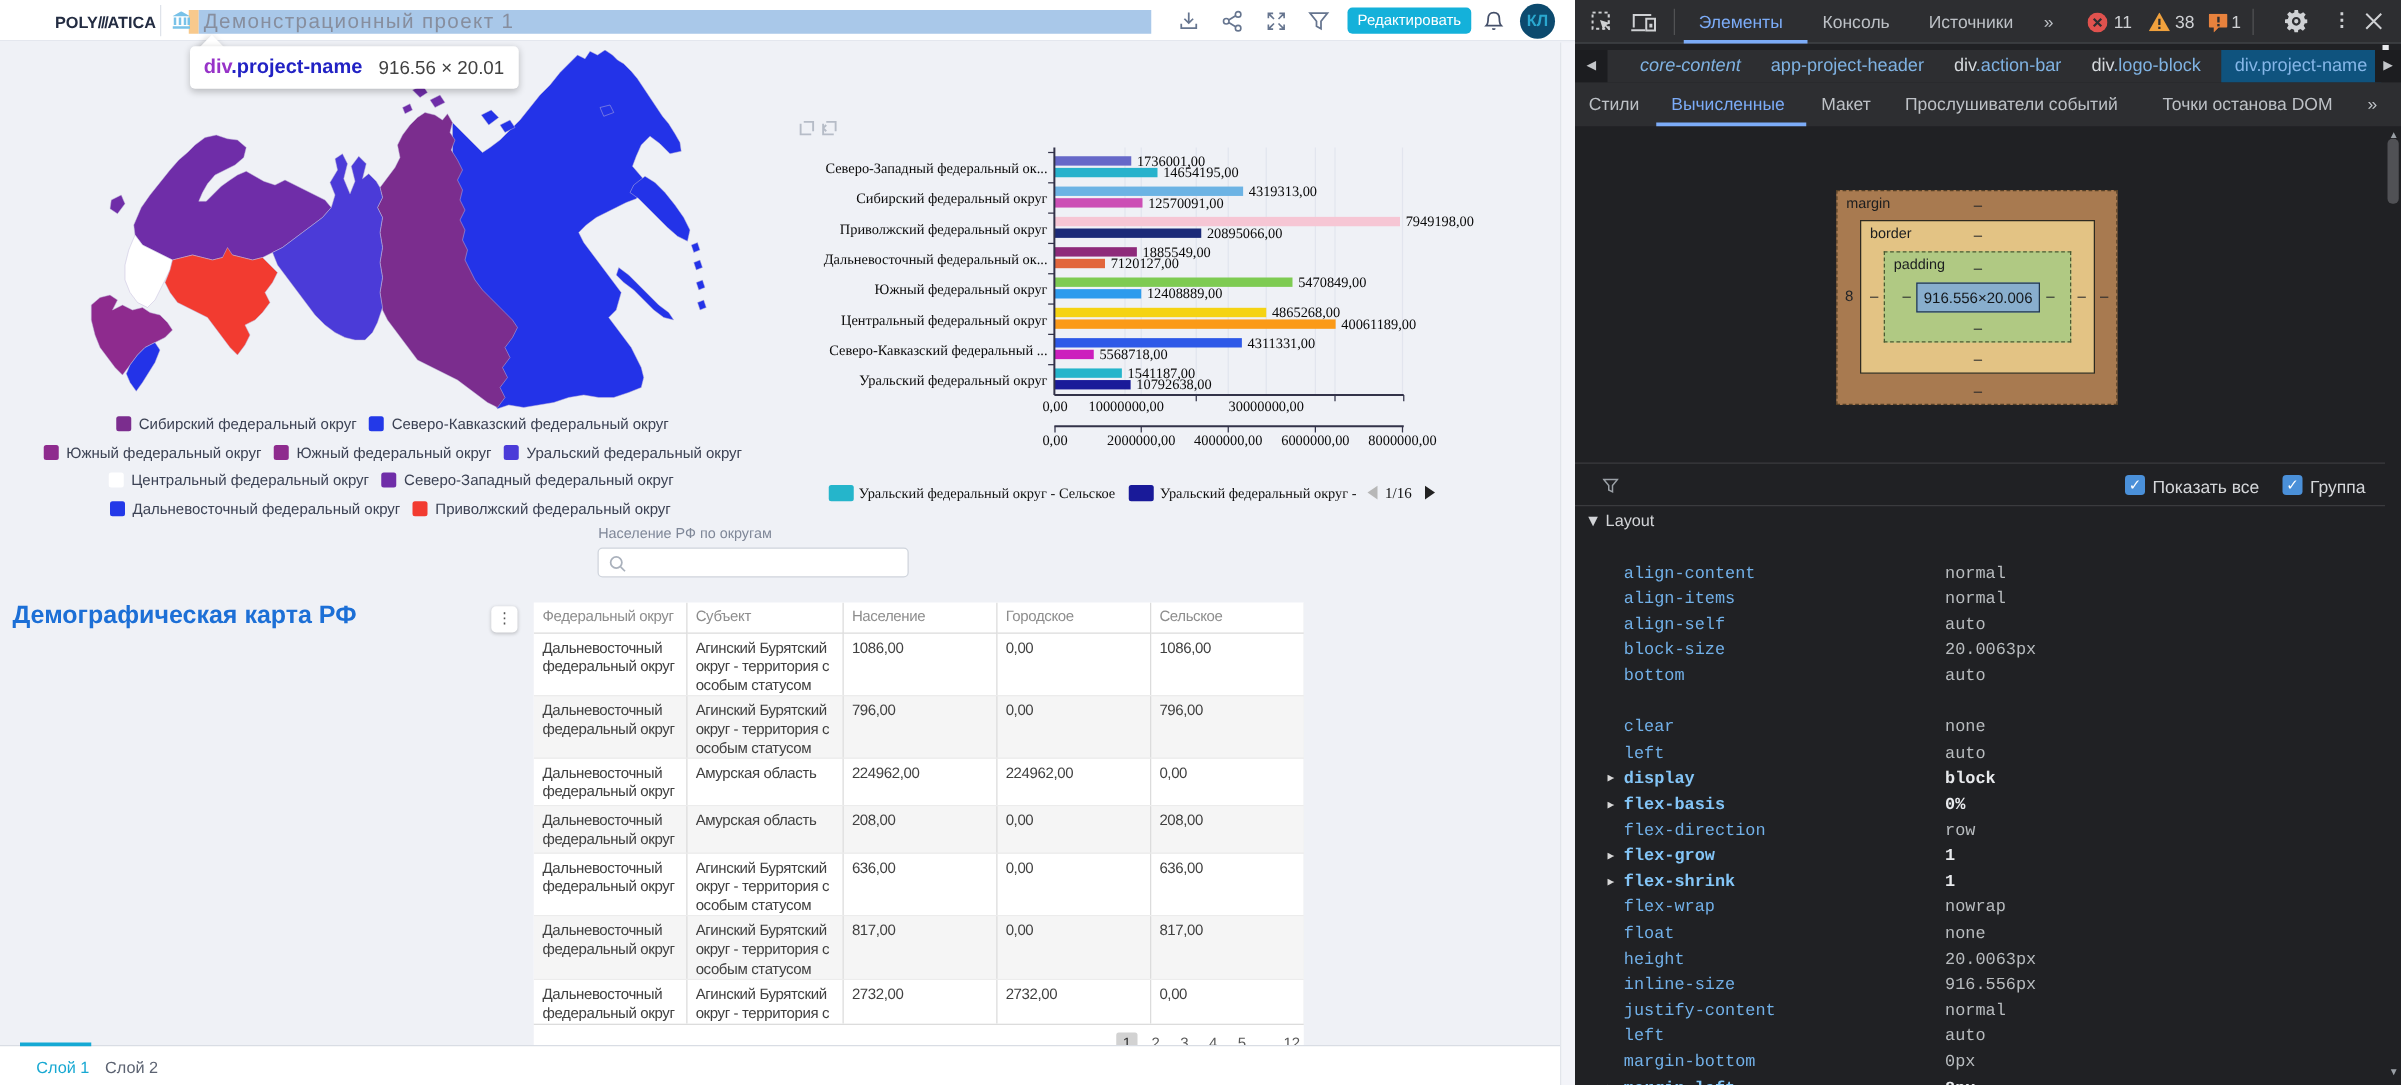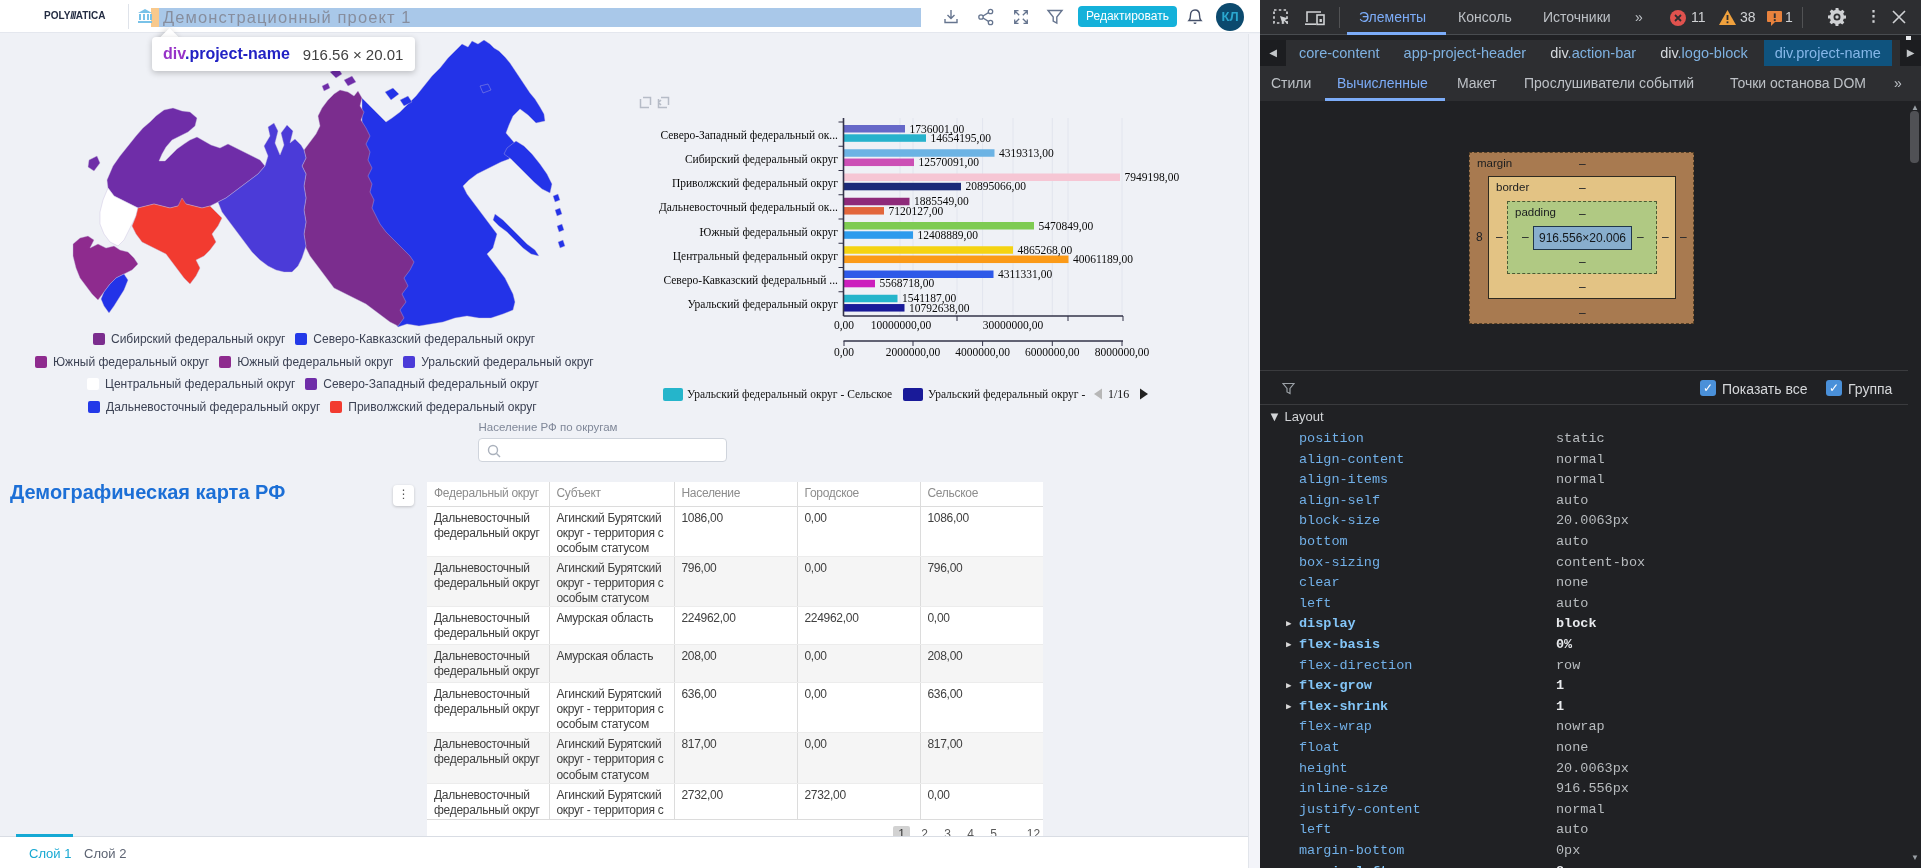--- a/index.html
+++ b/index.html
@@ -3,21 +3,21 @@
 <meta charset="utf-8">
 <style>
 * { margin:0; padding:0; box-sizing:border-box; }
 html,body { width:1921px; height:868px; overflow:hidden; font-family:"Liberation Sans", sans-serif; }
 #root { position:relative; width:1921px; height:868px; background:#eff1f6; }
 #page { position:absolute; left:0; top:0; width:1248px; height:868px; background:#eff1f6; overflow:hidden; }
 .abs { position:absolute; }
 
 
 #header { position:absolute; left:0; top:0; width:1248px; height:33px; background:#fff; border-bottom:1px solid #e4e7ee; }
-#logo { position:absolute; left:44px; top:10px; font-size:10px; font-weight:900; color:#232c42; letter-spacing:0; }
+#logo { position:absolute; left:44px; top:10px; font-size:13px; font-weight:900; color:#232c42; letter-spacing:0; }
 #logo .sl { letter-spacing:-1px; }
 #hsep { position:absolute; left:128px; top:4px; width:1px; height:25px; background:#dfe3ea; }
 #bankicon { position:absolute; left:138px; top:9px; }
 #padhl { position:absolute; left:151px; top:8px; width:8px; height:19px; background:#f8c98c; }
 #conthl { position:absolute; left:159px; top:8px; width:762px; height:19px; background:#a9c8e9; }
 #pname { position:absolute; left:163px; top:8px; font-size:16.5px; color:#878e9e; letter-spacing:1.1px; }
 .hicon { position:absolute; top:8px; width:18px; height:18px; }
 #btn-edit { position:absolute; left:1078px; top:6px; width:99px; height:21px; background:#14b1da; border-radius:4px; color:#fff; font-size:12px; text-align:center; line-height:21px; }
 #avatar { position:absolute; left:1216px; top:3px; width:28px; height:28px; border-radius:50%; background:#0c4a6e; color:#2aa7cf; font-size:13px; font-weight:bold; text-align:center; line-height:28px; }
 
@@ -404,47 +404,39 @@
             <path d="M1 1.5 H12 L8 6.5 V11.5 L5 10 V6.5 Z" fill="none" stroke="#9aa0a6" stroke-width="1.2"></path>
           </svg>
       <span class="chk" style="left:440px;">✓</span>
           <span class="chklab" style="left:462px;">Показать все</span>
       <span class="chk" style="left:566px;">✓</span>
           <span class="chklab" style="left:588px;text-align:center;">Группа</span>
     </div>
 
     <div id="dt-layout">
       <div id="lay-head">▼ Layout</div>
-    <div class="prow" style="top: 26px;">
-            <span class="pn">position</span>
-            <span class="pv">static</span>
-          </div>
           <div class="prow" style="top: 46.6px;">
             <span class="pn">align-content</span>
             <span class="pv">normal</span>
           </div>
           <div class="prow" style="top: 67.2px;">
             <span class="pn">align-items</span>
             <span class="pv">normal</span>
           </div>
           <div class="prow" style="top: 87.8px;">
             <span class="pn">align-self</span>
             <span class="pv">auto</span>
           </div>
           <div class="prow" style="top: 108.4px;">
             <span class="pn">block-size</span>
             <span class="pv">20.0063px</span>
           </div>
           <div class="prow" style="top: 129px;">
             <span class="pn">bottom</span>
             <span class="pv">auto</span>
-          </div>
-          <div class="prow" style="top: 149.6px;">
-            <span class="pn">box-sizing</span>
-            <span class="pv">content-box</span>
           </div>
           <div class="prow" style="top: 170.2px;">
             <span class="pn">clear</span>
             <span class="pv">none</span>
           </div>
           <div class="prow" style="top: 190.8px;">
             <span class="pn">left</span>
             <span class="pv">auto</span>
           </div>
           <div class="prow b" style="top: 211.4px;">
@@ -559,21 +551,21 @@
     <svg width="14" height="14" style="position:absolute;left:632px;top:10px;" viewBox="0 0 14 14">
           <path d="M1 1 L13 13 M13 1 L1 13" stroke="#cfd1d4" stroke-width="1.6"></path>
         </svg>
   </div>
   <div id="dt-sliver">
         <div style="position:absolute;left:646px;top:1px;width:5px;height:4px;background:#e8eaed;"></div>
       </div>
 
   <div id="dt-crumbs">
     <div style="width:26px;height:26px;background:#1c1d20;color:#c3c6c9;text-align:center;line-height:26px;font-size:10px;flex:none;">◀</div>
-    <div class="crumb" style="margin-left:5px;">core-content</div>
+    <div class="crumb" style="margin-left:18px;font-style:italic;">core-content</div>
     <div class="crumb">app-project-header</div>
     <div class="crumb"><span class="tg">div</span>.action-bar</div>
     <div class="crumb"><span class="tg">div</span>.logo-block</div>
     <div class="crumb" id="crumb-sel">div.project-name</div>
     <div style="position:absolute;right:0;top:0;width:21px;height:26px;background:#1c1d20;color:#c3c6c9;text-align:center;line-height:26px;font-size:10px;">▶</div>
   </div>
 
   <div id="dt-sidetabs">
     <div class="dtab" style="left:11px;">Стили</div>
     <div class="dtab" style="left:77px;color:#7cacf8;">Вычисленные</div>

